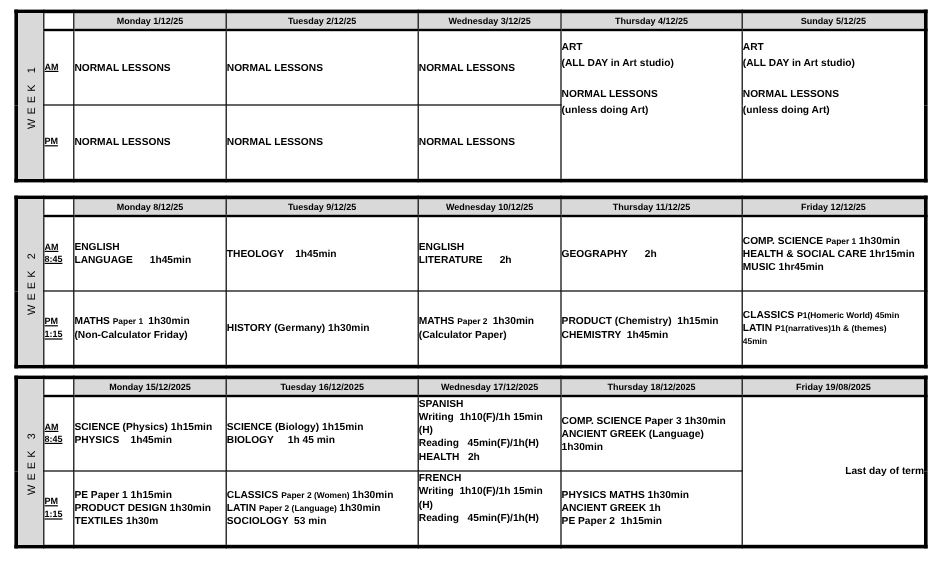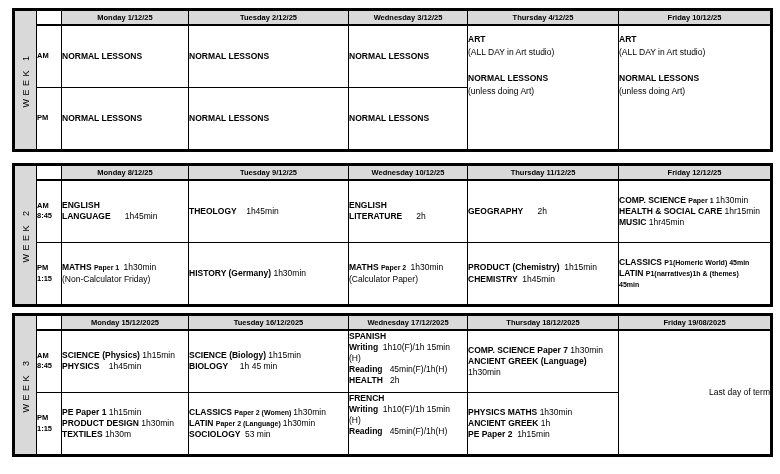--- a/index.html
+++ b/index.html
@@ -55,34 +55,35 @@
   }
   td.corner-cell { background: #ffffff; }
   tr.body-row { height: 63px; }
   td.period-cell {
     font-weight: bold;
     font-size: 7.5px;
     text-align: left;
     padding: 2px 1px 2px 3px;
     line-height: 1.35;
     border-right: 2px solid var(--border, #000);
+    text-decoration: underline;
   }
   td.cell {
     font-size: 8.5px;
     padding: 2px 3px;
     line-height: 1.3;
     text-align: left;
   }
   td.cell .line { white-space: pre-wrap; }
   td.cell.top { vertical-align: top; margin-top: 44px; }
   td.cell.sparse { padding-top: 7px; }
   td.cell.sparse .line { line-height: 1.55; }
   td.cell.hcenter { text-align: right; }
   .run-b  { font-weight: bold; }
-  .run-r  { font-weight: normal; }
+  .run-r  { font-weight: bold; }
   .run-bs { font-weight: bold; font-size: 7px; }
 </style>
 </head>
 <body style="background: rgb(255, 255, 255); color: rgb(0, 0, 0);">
 
 <div id="page">
     <table class="week-table wt-0">
       <colgroup>
         <col style="width: 23px;">
         <col style="width: 25px;">
@@ -95,21 +96,21 @@
       <tbody>
         <tr class="header-row">
           <td class="week-cell" rowspan="3">
             <div class="week-label">WEEK 1</div>
           </td>
           <td class="corner-cell"></td>
           <td class="day-header">Monday 1/12/25</td>
           <td class="day-header">Tuesday 2/12/25</td>
           <td class="day-header">Wednesday 3/12/25</td>
           <td class="day-header">Thursday 4/12/25</td>
-          <td class="day-header">Friday 10/12/25</td>
+          <td class="day-header">Sunday 5/12/25</td>
         </tr>
         <tr class="body-row">
           <td class="period-cell">
             <div class="period-label">AM</div>
           </td>
           <td class="cell">
             <div class="line"><span class="run-b">NORMAL LESSONS</span></div>
           </td>
           <td class="cell">
             <div class="line"><span class="run-b">NORMAL LESSONS</span></div>
@@ -259,21 +260,21 @@
             <div class="line"><span class="run-b">BIOLOGY </span><span class="run-r">    1h 45 min</span></div>
           </td>
           <td class="cell top">
             <div class="line"><span class="run-b">SPANISH</span></div>
             <div class="line"><span class="run-b">Writing </span><span class="run-r"> 1h10(F)/1h 15min</span></div>
             <div class="line"><span class="run-r">(H)</span></div>
             <div class="line"><span class="run-b">Reading </span><span class="run-r">  45min(F)/1h(H)</span></div>
             <div class="line"><span class="run-b">HEALTH </span><span class="run-r">  2h</span></div>
           </td>
           <td class="cell">
-            <div class="line"><span class="run-b">COMP. SCIENCE Paper 7 </span><span class="run-r">1h30min</span></div>
+            <div class="line"><span class="run-b">COMP. SCIENCE Paper 3 </span><span class="run-r">1h30min</span></div>
             <div class="line"><span class="run-b">ANCIENT GREEK (Language)</span></div>
             <div class="line"><span class="run-r">1h30min</span></div>
           </td>
           <td class="cell hcenter" rowspan="2">
             <div class="line"><span class="run-r">Last day of term</span></div>
           </td>
         </tr>
         <tr class="body-row">
           <td class="period-cell">
             <div class="period-label">PM</div>

